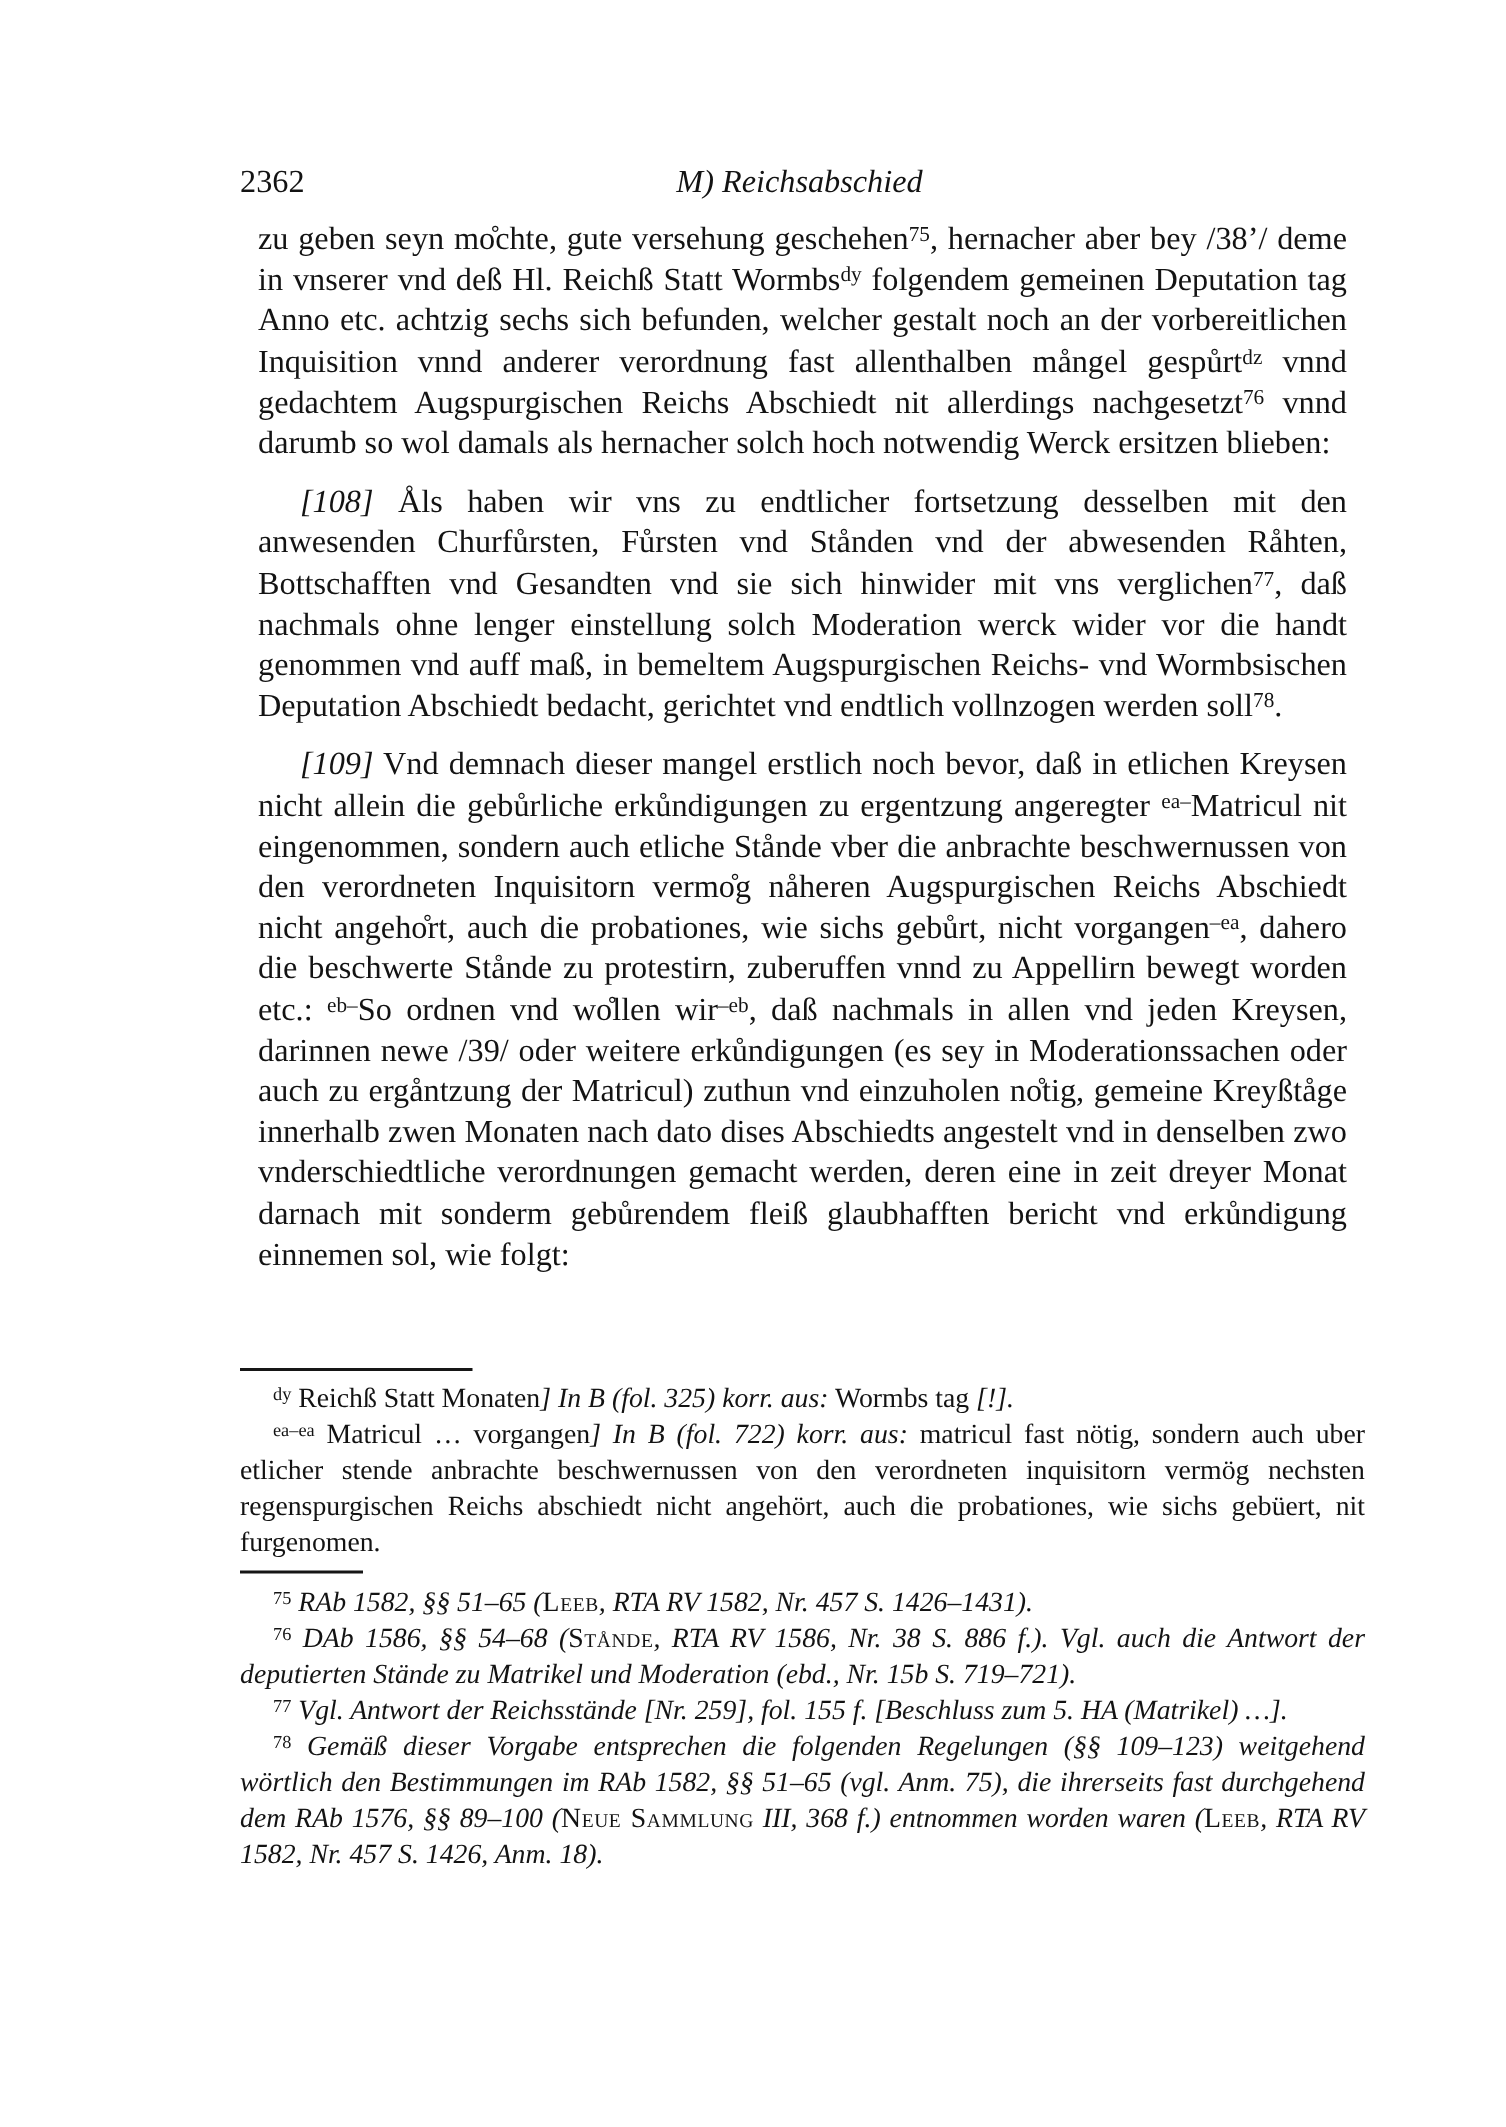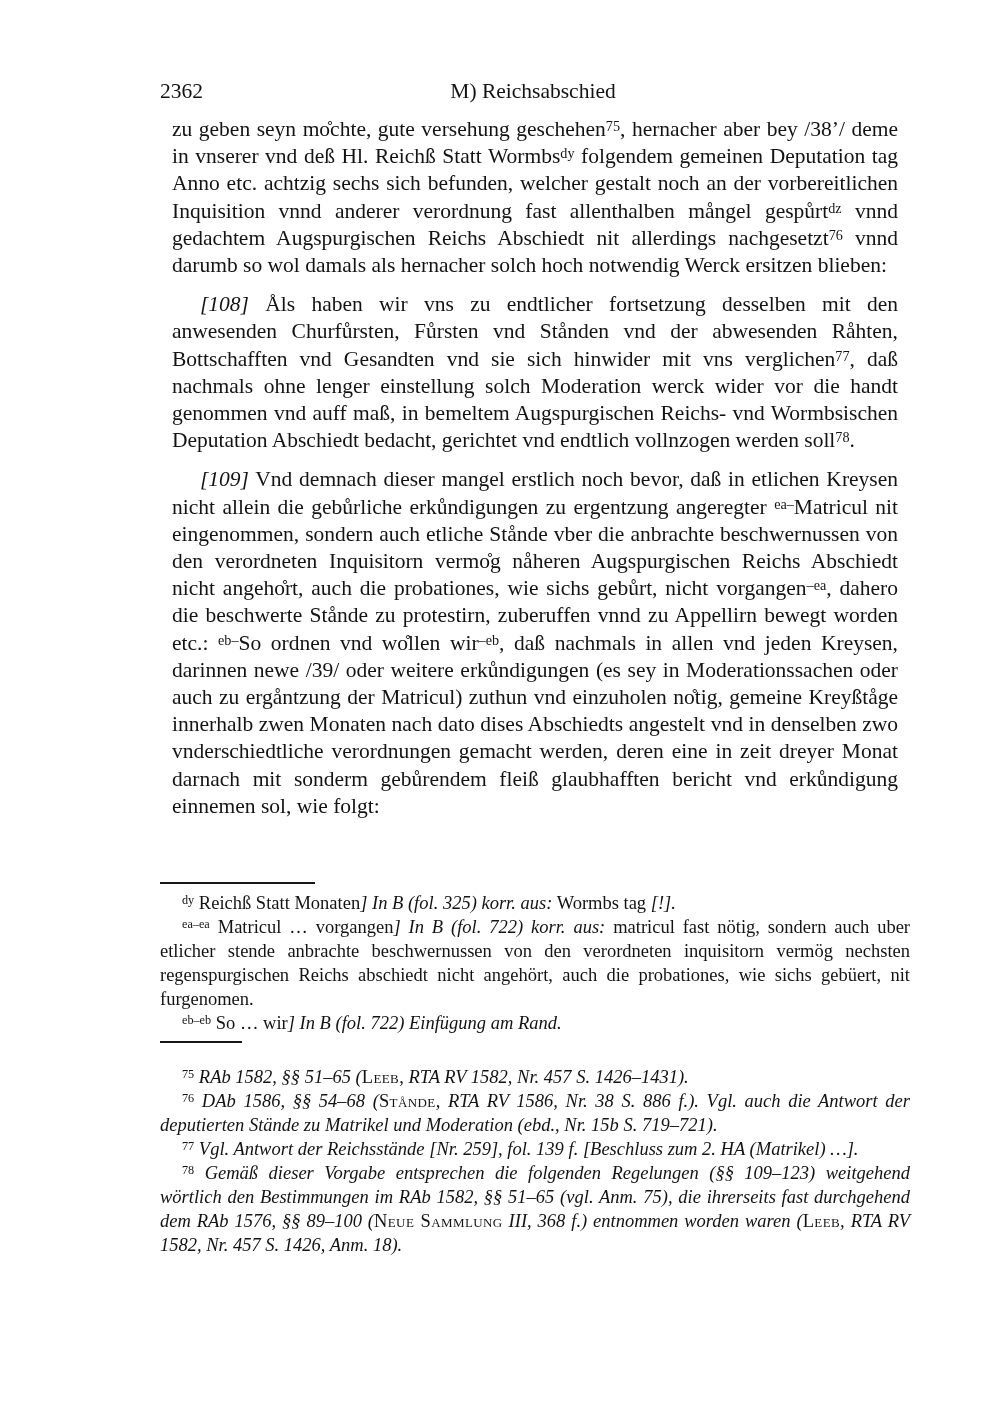--- a/index.html
+++ b/index.html
@@ -4,33 +4,33 @@
 <style>
   html, body {
     margin: 0; padding: 0;
     width: 1004px; height: 1418px;
     background: #ffffff;
     overflow: hidden;
   }
   .page {
     box-sizing: border-box;
     width: 1004px; height: 1418px;
-    padding: 78px 94px 0 160px;
+    padding: 108px 94px 0 160px;
     font-family: "Liberation Serif", "DejaVu Serif", serif;
     color: #131313;
     -webkit-font-smoothing: antialiased;
   }
   .page-header {
     position: relative;
     height: 26px;
     font-size: 21.5px;
     line-height: 26px;
   }
   .page-number { position: absolute; left: 0; top: 0; }
-  .running-head { position: absolute; left: 0; right: 4px; text-align: center; }
+  .running-head { position: absolute; left: 0; right: 4px; text-align: center; font-style: italic; }
 
   .body-text { margin-top: 8px; }
   .body-par {
     margin: 12px;
     font-size: 21.5px;
     line-height: 27.2px;
     text-align: justify;
   }
   .body-par.indent { text-indent: 28px; }
 
@@ -40,21 +40,21 @@
     line-height: 0;
   }
   .run-it { font-style: italic; }
   .run-sc { font-variant: small-caps; font-style: normal; letter-spacing: 0.4px; }
 
   .rule { height: 0; border-top: 2px solid #161616; }
   .rule-apparatus { width: 155px; margin-top: 62px; }
   .rule-footnotes { width: 82px;  margin-top: 6px; }
 
   .apparatus { margin-top: 7px; }
-  .footnotes { margin-top: 22px; font-family: Liberation Serif, serif; }
+  .footnotes { margin-top: 8px; font-family: Liberation Serif, serif; }
   .app-entry, .footnote {
     margin: 0;
     font-size: 18.5px;
     line-height: 24px;
     text-align: justify;
     text-indent: 22px;
   }
 </style>
 </head>
 <body>
@@ -70,25 +70,24 @@
     <p class="body-par"><span>zu geben seyn mo̊chte, gute versehung geschehen</span><span class="run-sup">75</span><span>, hernacher aber bey /38’/ deme in vnserer vnd deß Hl. Reichß Statt Wormbs</span><span class="run-sup">dy</span><span> folgendem gemeinen Deputation tag Anno etc. achtzig sechs sich befunden, welcher gestalt noch an der vorbereitlichen Inquisition vnnd anderer verordnung fast allenthalben mångel gespůrt</span><span class="run-sup">dz</span><span> vnnd gedachtem Augspurgischen Reichs Abschiedt nit allerdings nachgesetzt</span><span class="run-sup">76</span><span> vnnd darumb so wol damals als hernacher solch hoch notwendig Werck ersitzen blieben:</span></p>
     <p class="body-par indent"><span class="run-it">[108]</span><span> Åls haben wir vns zu endtlicher fortsetzung desselben mit den anwesenden Churfůrsten, Fůrsten vnd Stånden vnd der abwesenden Råhten, Bottschafften vnd Gesandten vnd sie sich hinwider mit vns verglichen</span><span class="run-sup">77</span><span>, daß nachmals ohne lenger einstellung solch Moderation werck wider vor die handt genommen vnd auff maß, in bemeltem Augspurgischen Reichs- vnd Wormbsischen Deputation Abschiedt bedacht, gerichtet vnd endtlich vollnzogen werden soll</span><span class="run-sup">78</span><span>.</span></p>
     <p class="body-par indent"><span class="run-it">[109]</span><span> Vnd demnach dieser mangel erstlich noch bevor, daß in etlichen Kreysen nicht allein die gebůrliche erkůndigungen zu ergentzung angeregter </span><span class="run-sup">ea–</span><span>Matricul nit eingenommen, sondern auch etliche Stånde vber die anbrachte beschwernussen von den verordneten Inquisitorn vermo̊g nåheren Augspurgischen Reichs Abschiedt nicht angeho̊rt, auch die probationes, wie sichs gebůrt, nicht vorgangen</span><span class="run-sup">–ea</span><span>, dahero die beschwerte Stånde zu protestirn, zuberuffen vnnd zu Appellirn bewegt worden etc.: </span><span class="run-sup">eb–</span><span>So ordnen vnd wo̊llen wir</span><span class="run-sup">–eb</span><span>, daß nachmals in allen vnd jeden Kreysen, darinnen newe /39/ oder weitere erkůndigungen (es sey in Moderationssachen oder auch zu ergåntzung der Matricul) zuthun vnd einzuholen no̊tig, gemeine Kreyßtåge innerhalb zwen Monaten nach dato dises Abschiedts angestelt vnd in denselben zwo vnderschiedtliche verordnungen gemacht werden, deren eine in zeit dreyer Monat darnach mit sonderm gebůrendem fleiß glaubhafften bericht vnd erkůndigung einnemen sol, wie folgt:</span></p>
   </main>
 
   <div class="rule rule-apparatus"></div>
 
   <section class="apparatus">
     <p class="app-entry"><span class="run-sup">dy</span><span> Reichß Statt Monaten</span><span class="run-it">] In B (fol. 325) korr. aus:</span><span> Wormbs tag </span><span class="run-it">[!].</span></p>
     <p class="app-entry"><span class="run-sup">ea–ea</span><span> Matricul … vorgangen</span><span class="run-it">] In B (fol. 722) korr. aus:</span><span> matricul fast nötig, sondern auch uber etlicher stende anbrachte beschwernussen von den verordneten inquisitorn vermög nechsten regenspurgischen Reichs abschiedt nicht angehört, auch die probationes, wie sichs gebüert, nit furgenomen.</span></p>
-    <p class="app-entry"><span class="run-sup">eb–eb</span><span> So … wir</span><span class="run-it">] In B (fol. 722) Einfügung am Rand.</span></p>
   </section>
 
   <div class="rule rule-footnotes"></div>
 
   <section class="footnotes">
     <p class="footnote"><span class="run-sup">75</span><span class="run-it"> RAb 1582, §§ 51–65 (</span><span class="run-sc">Leeb</span><span class="run-it">, RTA RV 1582, Nr. 457 S. 1426–1431).</span></p>
     <p class="footnote"><span class="run-sup">76</span><span class="run-it"> DAb 1586, §§ 54–68 (</span><span class="run-sc">Stånde</span><span class="run-it">, RTA RV 1586, Nr. 38 S. 886 f.). Vgl. auch die Antwort der deputierten Stände zu Matrikel und Moderation (ebd., Nr. 15b S. 719–721).</span></p>
-    <p class="footnote"><span class="run-sup">77</span><span class="run-it"> Vgl. Antwort der Reichsstände [Nr. 259], fol. 139 f. [Beschluss zum 2. HA (Matrikel) …].</span></p>
+    <p class="footnote"><span class="run-sup">77</span><span class="run-it"> Vgl. Antwort der Reichsstände [Nr. 259], fol. 155 f. [Beschluss zum 5. HA (Matrikel) …].</span></p>
     <p class="footnote"><span class="run-sup">78</span><span class="run-it"> Gemäß dieser Vorgabe entsprechen die folgenden Regelungen (§§ 109–123) weitgehend wörtlich den Bestimmungen im RAb 1582, §§ 51–65 (vgl. Anm. 75), die ihrerseits fast durchgehend dem RAb 1576, §§ 89–100 (</span><span class="run-sc">Neue Sammlung</span><span class="run-it"> III, 368 f.) entnommen worden waren (</span><span class="run-sc">Leeb</span><span class="run-it">, RTA RV 1582, Nr. 457 S. 1426, Anm. 18).</span></p>
   </section>
 
 </div>
 
 </body></html>

